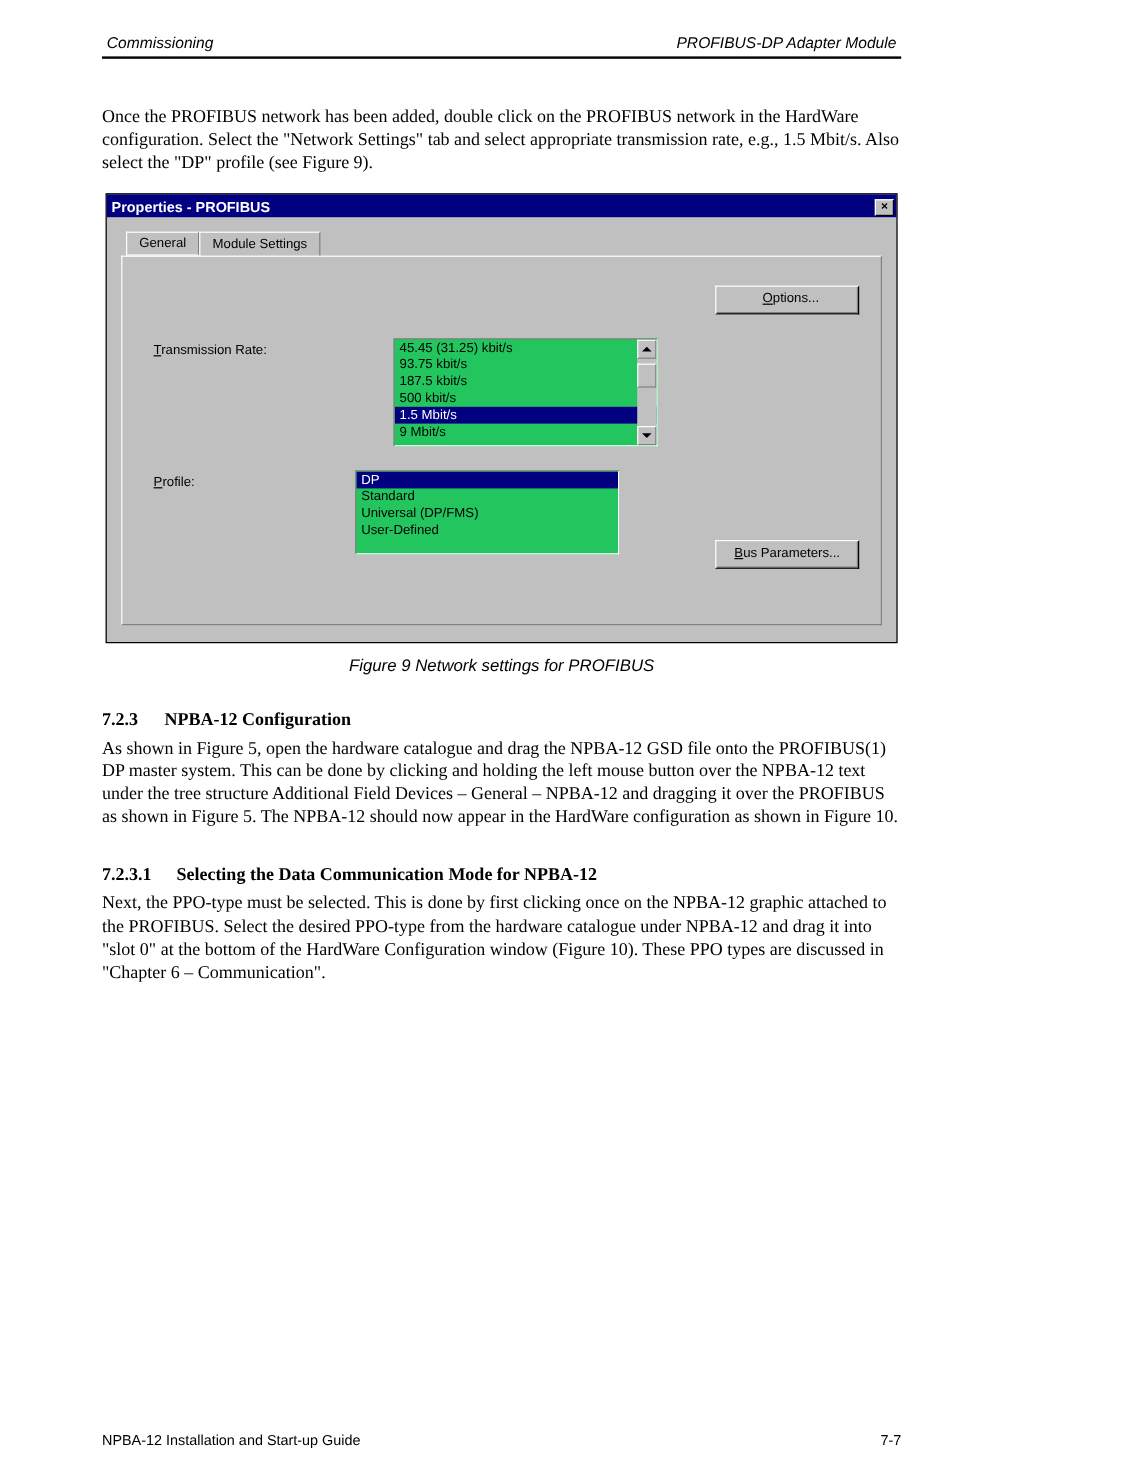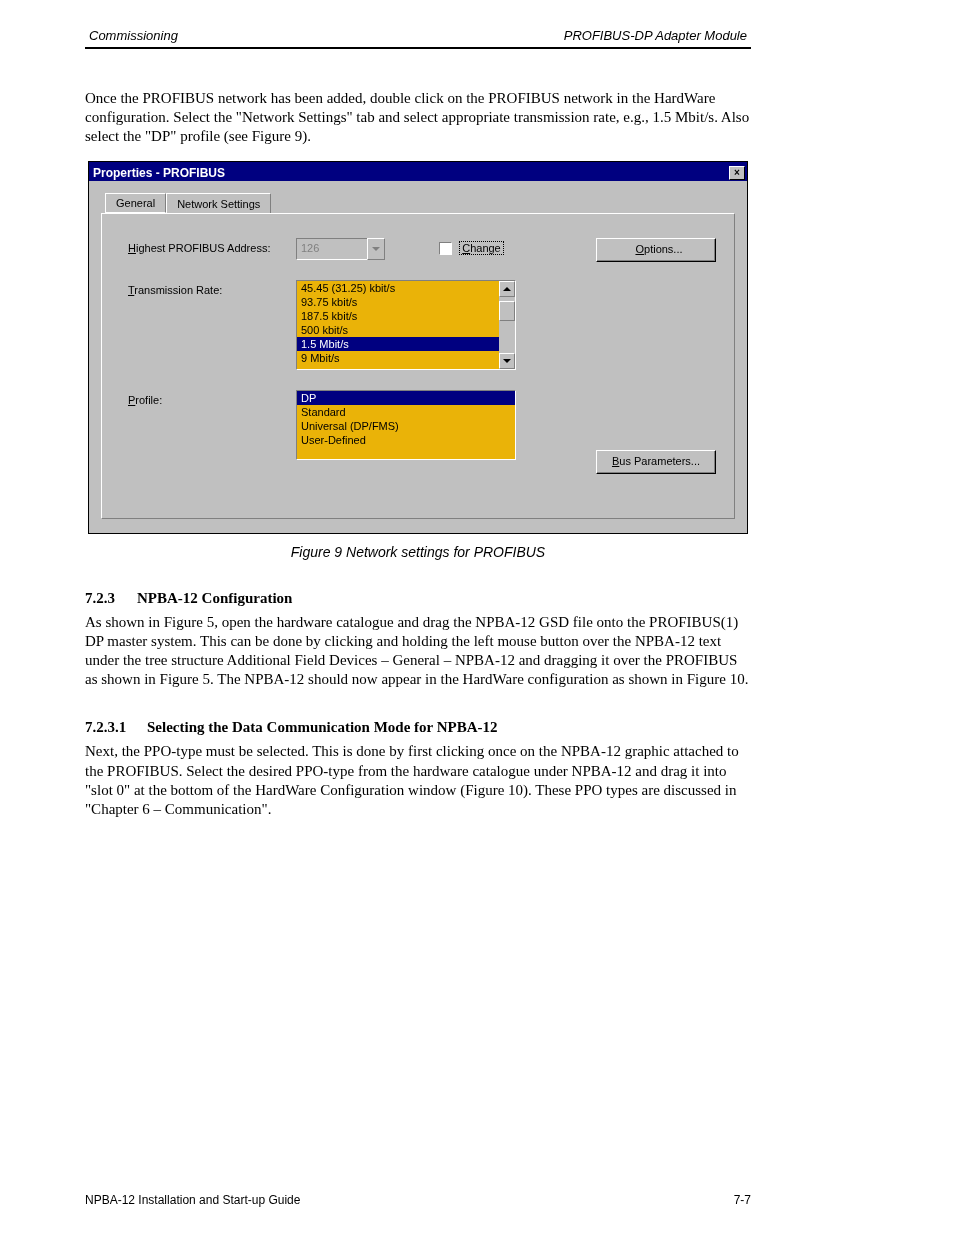--- a/index.html
+++ b/index.html
@@ -194,21 +194,21 @@
   }
   .btn.options { top: 24px; right: 18px; padding-left: 16px; }
   .btn.busparams { top: 236px; right: 18px; }
   .listbox {
     width: 220px;
     height: 90px;
     border-top: 1px solid #808080;
     border-left: 1px solid #808080;
     border-right: 1px solid #fff;
     border-bottom: 1px solid #fff;
-    background: #eab308;
+    background: #22c55e;
     overflow: hidden;
     position: relative;
     font-size: 11px;
   }
   .listbox.short { height: 70px; }
   .listbox .item { padding: 1px 4px; white-space: nowrap; }
   .listbox .item.sel { background: #000080; color: #fff; }
   .scrollbar {
     position: absolute;
     right: 0; top: 0; bottom: 0;
@@ -282,43 +282,30 @@
 
   <div class="dialog-wrap">
     <div class="dialog">
       <div class="titlebar">
         <span class="title">Properties - PROFIBUS</span>
         <div class="close-btn">×</div>
       </div>
       <div class="client">
         <div class="tabstrip">
           <div class="tab inactive">General</div>
-          <div class="tab active">Network Settings</div>
+          <div class="tab active">Module Settings</div>
         </div>
         <div class="panel">
 
           <div class="btn options">
             <span class="u">O</span><span>ptions...</span>
           </div>
 
-          <div class="row">
-            <div class="label">
-              <span class="u">H</span><span>ighest PROFIBUS Address:</span>
-            </div>
-            <div>
-              <span class="sunken-input">126</span><span class="combo-btn">
-                  <span class="tri-down"></span>
-                </span>
-              <span style="display:inline-block; width:48px;"></span>
-              <span class="chk"></span>
-              <span class="dotted-focus"><span class="u">C</span><span>hange</span></span>
-            </div>
-          </div>
-
-          <div class="row" style="margin-top:20px;">
+
+          <div class="row" style="margin-top:44px;gap:32px;">
             <div class="label">
               <span class="u">T</span><span>ransmission Rate:</span>
             </div>
             <div class="listbox">
               <div class="item">45.45 (31.25) kbit/s</div>
               <div class="item">93.75 kbit/s</div>
               <div class="item">187.5 kbit/s</div>
               <div class="item">500 kbit/s</div>
               <div class="item sel">1.5 Mbit/s</div>
               <div class="item">9 Mbit/s</div>

